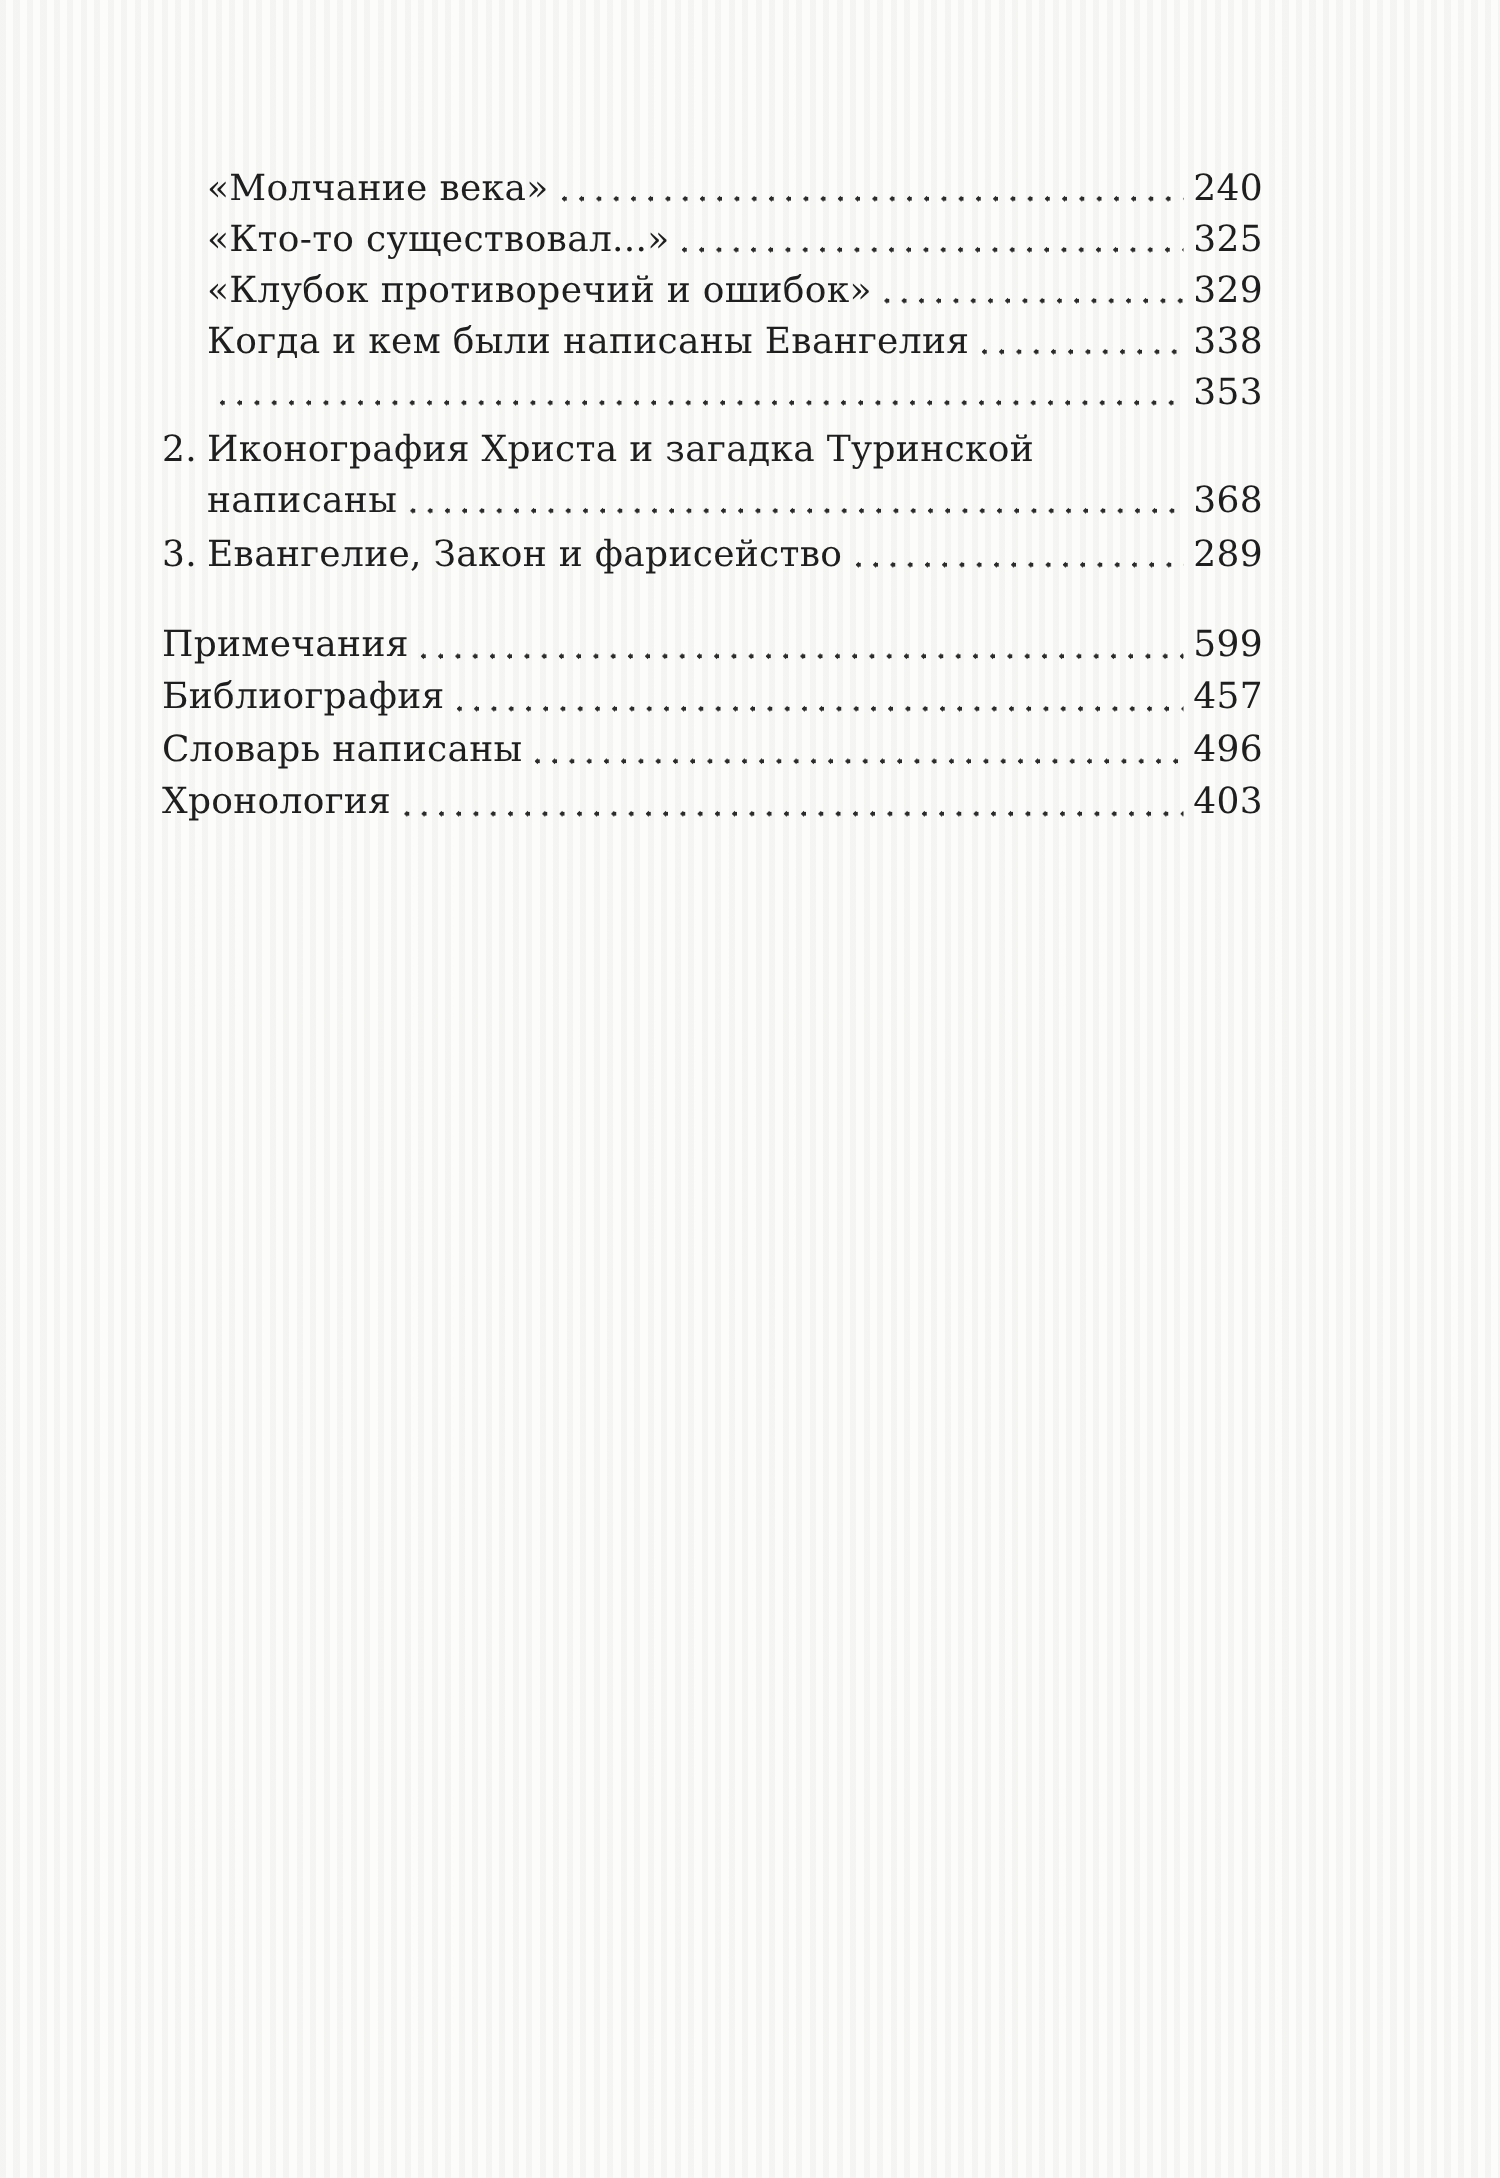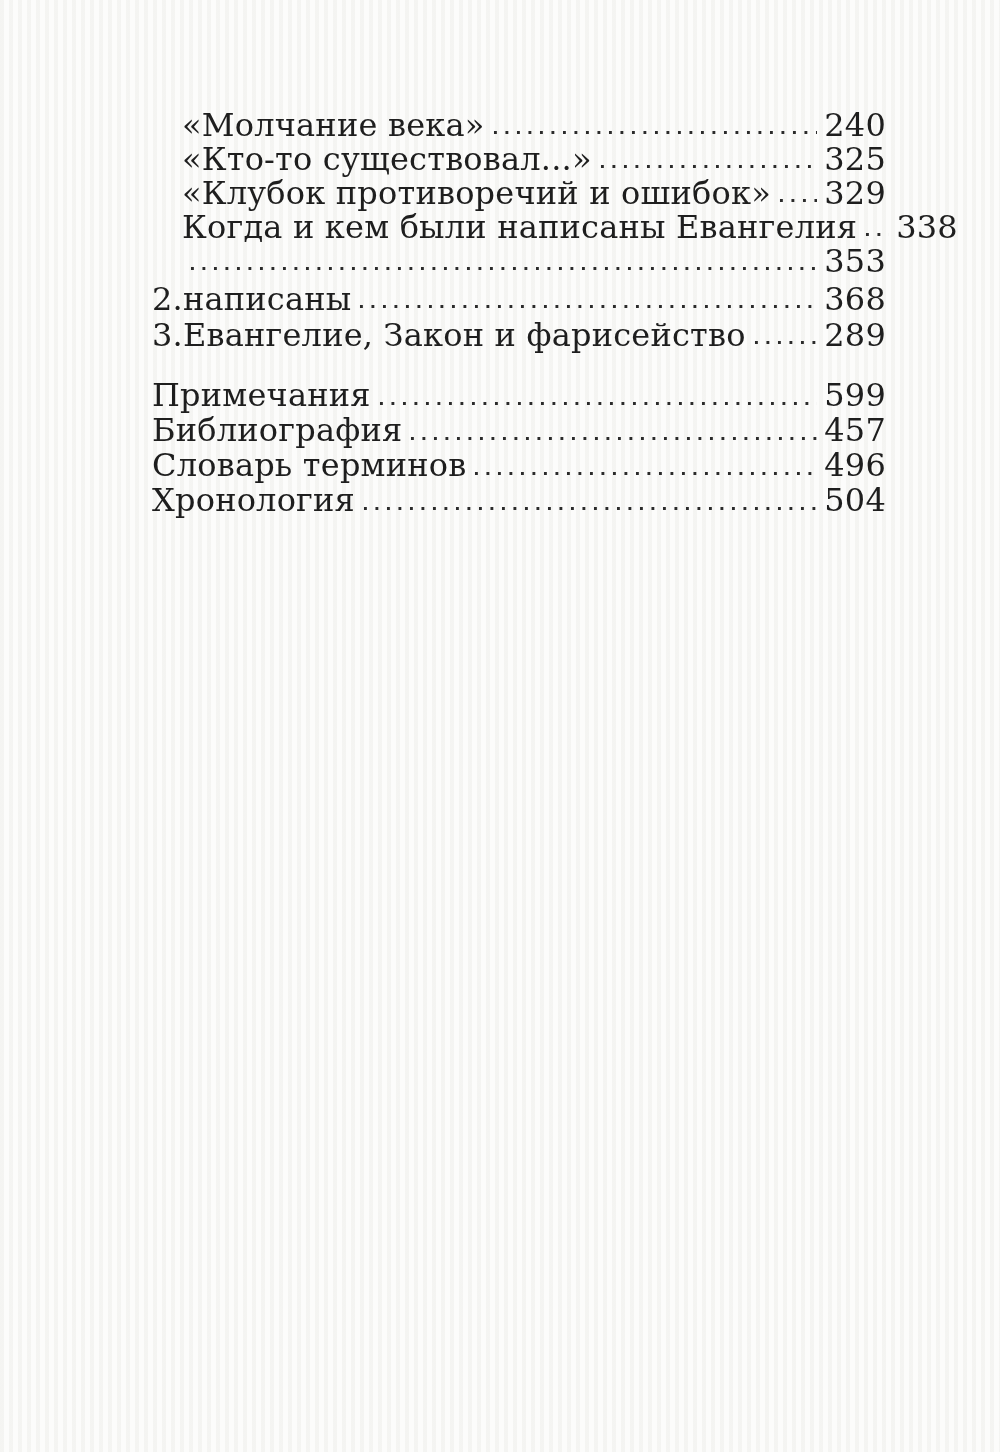--- a/index.html
+++ b/index.html
@@ -20,24 +20,23 @@
       rgba(255, 255, 255, 0)   4px, rgba(255, 255, 255, 0)   9px
     );
     font-family: "DejaVu Serif", "Liberation Serif", serif;
     color: #1e1e1e;
   }
   .toc {
     position: absolute;
     left: 108px;
     top: 108px;
     width: 734px;
-    font-size: 32px;
+    font-size: 24px;
     line-height: 34px;
     letter-spacing: 0.2px;
-    margin-left: 44px;
   }
   .entry-line {
     display: flex;
     align-items: baseline;
   }
   .entry-title {
     white-space: nowrap;
     flex: 0 0 auto;
   }
   .leader {
@@ -113,20 +112,21 @@
       <div class="entry-line">
         <span class="leader"></span>
         <span class="page-num">353</span>
       </div>
 
     </div>
 
     <div class="chapter chapter-2">
       <span class="ch-num">2.</span>
       <div class="ch-body">
+        <div>Иконография Христа и загадка Туринской</div>
         <div class="entry-line">
           <span class="entry-title">написаны</span>
           <span class="leader"></span>
           <span class="page-num">368</span>
         </div>
       </div>
     </div>
 
     <div class="chapter chapter-3">
       <span class="ch-num">3.</span>
@@ -147,27 +147,27 @@
         <span class="page-num">599</span>
       </div>
 
       <div class="entry-line">
         <span class="entry-title">Библиография</span>
         <span class="leader"></span>
         <span class="page-num">457</span>
       </div>
 
       <div class="entry-line">
-        <span class="entry-title">Словарь терминов</span>
+        <span class="entry-title">Словарь написаны</span>
         <span class="leader"></span>
         <span class="page-num">496</span>
       </div>
 
       <div class="entry-line">
         <span class="entry-title">Хронология</span>
         <span class="leader"></span>
-        <span class="page-num">504</span>
+        <span class="page-num">403</span>
       </div>
 
     </div>
 
   </div>
 </div>
 
 </body></html>

